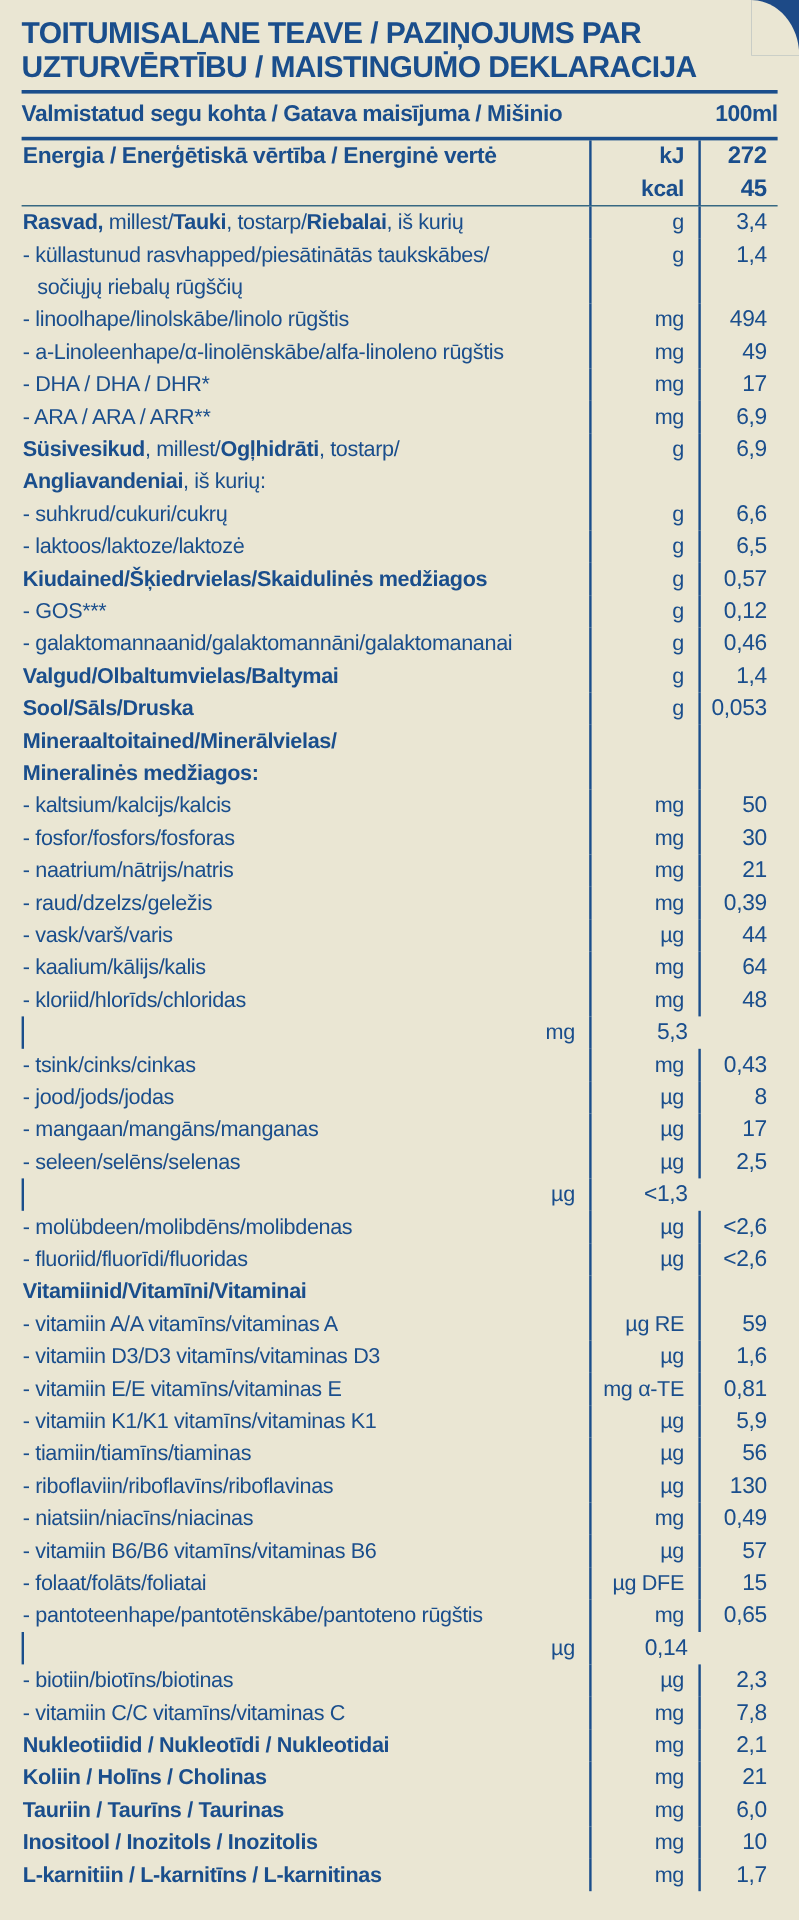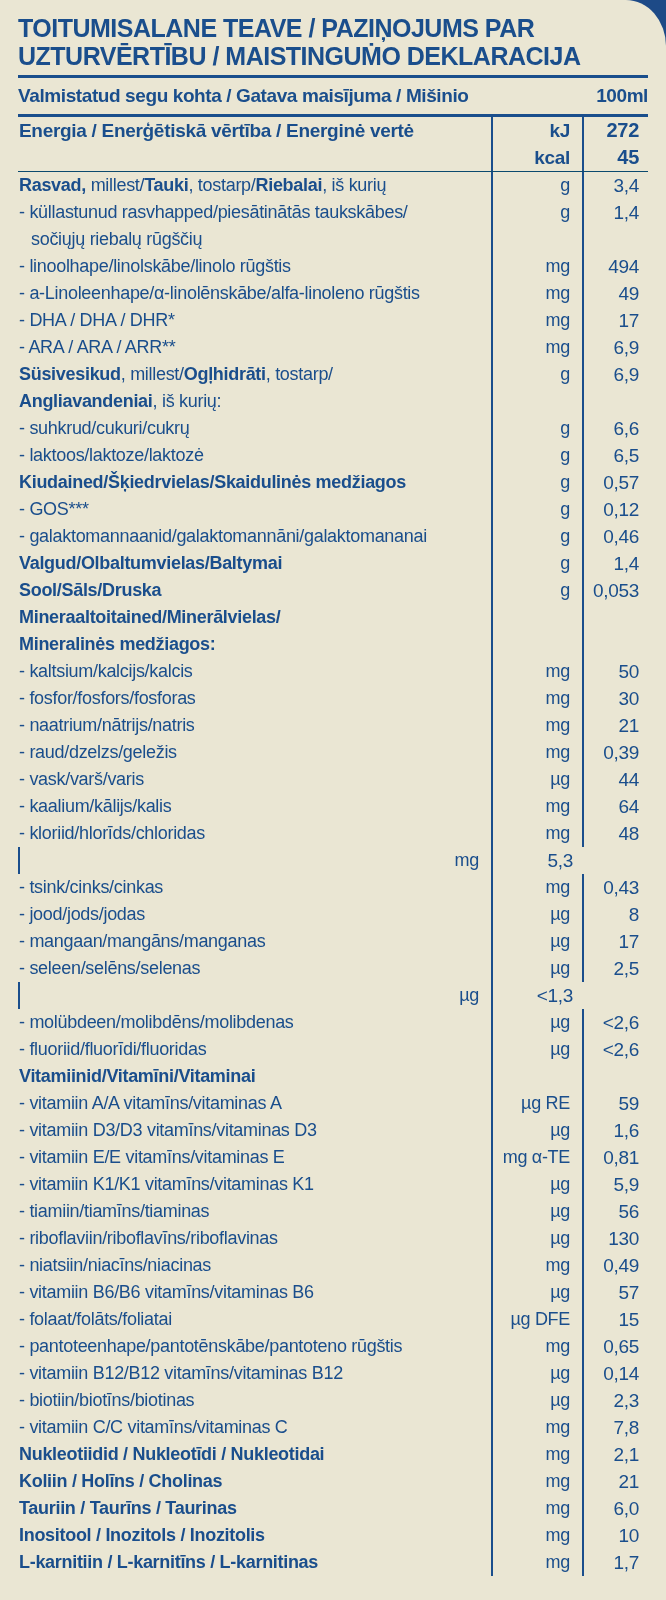--- a/index.html
+++ b/index.html
@@ -376,23 +376,20 @@
         <div class="cell cell-value">15</div>
       </div>
       <div class="row">
         <div class="cell cell-label">
           <div class="line"><span>- pantoteenhape/pantotēnskābe/pantoteno rūgštis</span></div>
         </div>
         <div class="cell cell-unit">mg</div>
         <div class="cell cell-value">0,65</div>
       </div>
       <div class="row">
-        <div class="cell cell-label">
-          <div class="line"><span>- vitamiin B12/B12 vitamīns/vitaminas B12</span></div>
-        </div>
         <div class="cell cell-unit">µg</div>
         <div class="cell cell-value">0,14</div>
       </div>
       <div class="row">
         <div class="cell cell-label">
           <div class="line"><span>- biotiin/biotīns/biotinas</span></div>
         </div>
         <div class="cell cell-unit">µg</div>
         <div class="cell cell-value">2,3</div>
       </div>

